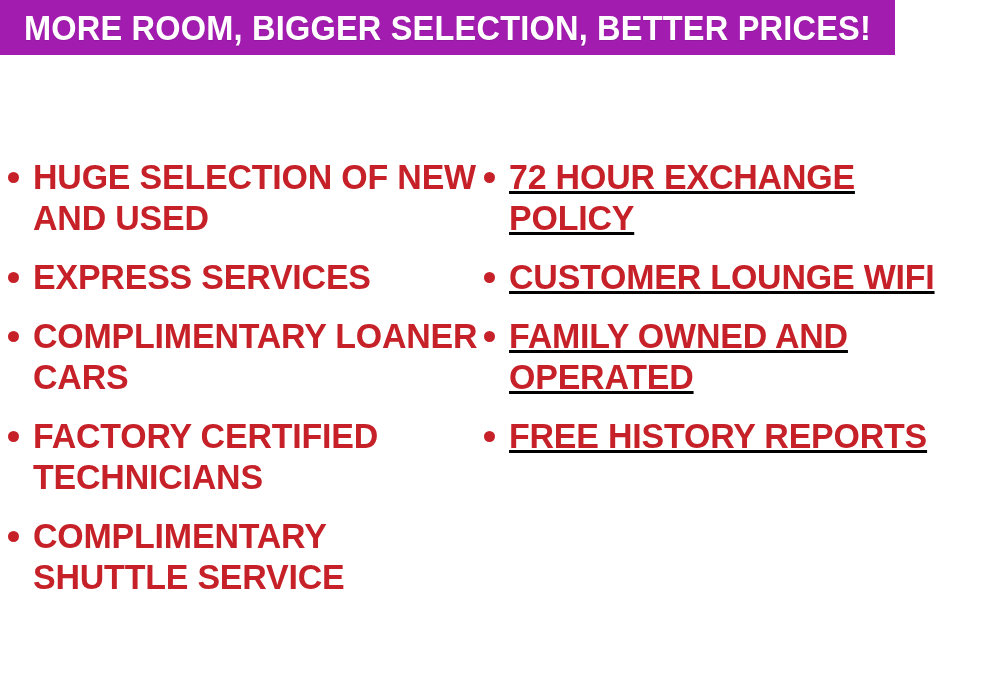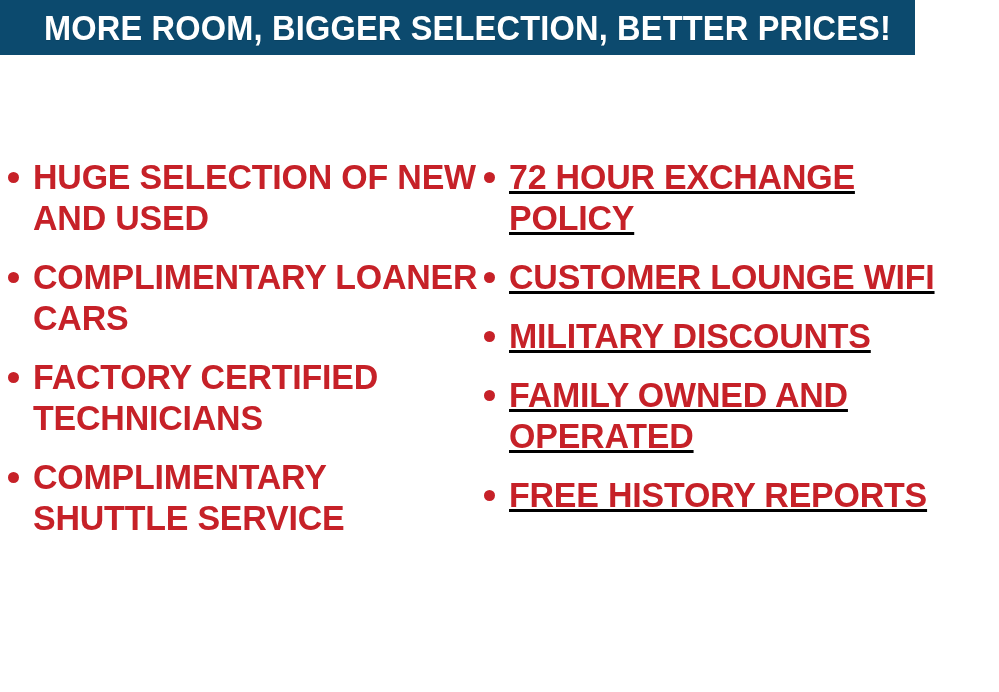--- a/index.html
+++ b/index.html
@@ -17,25 +17,24 @@
     background: #ffffff;
     overflow: hidden;
   }
   
   .banner {
     position: absolute;
     left: 0;
     top: 0;
     width: 895px;
     height: 55px;
-    background: #0c4a6e;
+    background: #a21caf;
     display: flex;
     align-items: center;
     justify-content: center;
-    padding-left: 20px;
   }
   .banner-text {
     color: #ffffff;
     font-family: "Liberation Sans", sans-serif;
     font-weight: bold;
     font-size: 35px;
     line-height: 35px;
     letter-spacing: 0.2px;
     transform: scaleX(0.93);
     transform-origin: center center;
@@ -119,20 +118,24 @@
 
   <div class="columns">
 
     <div class="col col-left">
       <div class="bullet-item">
         <span class="dot"></span>
         <span class="bullet-text">HUGE SELECTION OF NEW AND USED</span>
       </div>
       <div class="bullet-item">
         <span class="dot"></span>
+        <span class="bullet-text">EXPRESS SERVICES</span>
+      </div>
+      <div class="bullet-item">
+        <span class="dot"></span>
         <span class="bullet-text">COMPLIMENTARY LOANER CARS</span>
       </div>
       <div class="bullet-item">
         <span class="dot"></span>
         <span class="bullet-text">FACTORY CERTIFIED TECHNICIANS</span>
       </div>
       <div class="bullet-item">
         <span class="dot"></span>
         <span class="bullet-text">COMPLIMENTARY SHUTTLE SERVICE</span>
       </div>
@@ -142,24 +145,20 @@
       <div class="bullet-item">
         <span class="dot"></span>
         <span class="bullet-text">72 HOUR EXCHANGE POLICY</span>
       </div>
       <div class="bullet-item">
         <span class="dot"></span>
         <span class="bullet-text">CUSTOMER LOUNGE WIFI</span>
       </div>
       <div class="bullet-item">
         <span class="dot"></span>
-        <span class="bullet-text">MILITARY DISCOUNTS</span>
-      </div>
-      <div class="bullet-item">
-        <span class="dot"></span>
         <span class="bullet-text">FAMILY OWNED AND OPERATED</span>
       </div>
       <div class="bullet-item">
         <span class="dot"></span>
         <span class="bullet-text">FREE HISTORY REPORTS</span>
       </div>
     </div>
 
   </div>
 </div>

